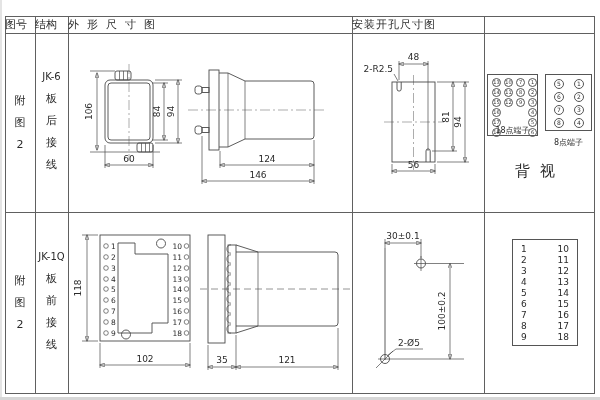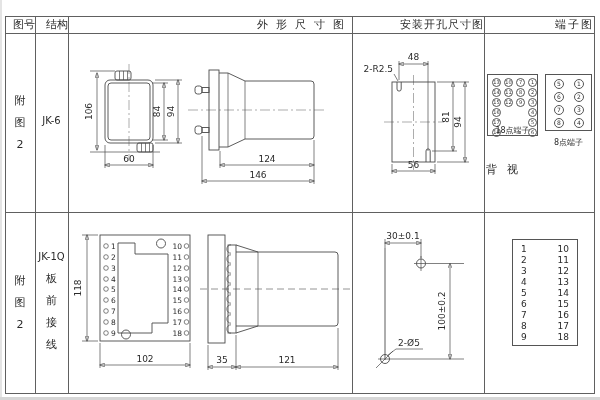--- a/index.html
+++ b/index.html
@@ -1,39 +1,39 @@
 <!DOCTYPE html>
 <html><head>
 <meta charset="utf-8">
 <style>
   html,body{margin:0;padding:0;background:#fff}
   .stage{position:relative;width:600px;height:400px;background:#fff;overflow:hidden;
          font-family:"DejaVu Sans","Liberation Sans",sans-serif;color:#2a2a2a}
   .line{position:absolute;background:#606060}
   .vline{width:1px}
   .hline{height:1px}
-  .hdr{position:absolute;top:18px;height:30px;line-height:14px;font-size:11px;text-align:right;white-space:nowrap}
+  .hdr{position:absolute;top:18px;height:30px;line-height:14px;font-size:11px;text-align:left;white-space:nowrap}
   .unit{position:absolute;top:2px;left:495px;width:96px;font-size:11px;text-align:center}
   .cell{position:absolute;display:flex;align-items:center;justify-content:center;flex-direction:column}
   .vtext{width:13px;line-height:22px;font-size:11px;text-align:center;word-break:break-all}
   .model{font-size:10px;line-height:14px;margin-bottom:4px;white-space:nowrap}
   svg.draw{position:absolute;overflow:visible}
   svg.draw line,svg.draw rect,svg.draw path,svg.draw circle,svg.draw polygon{fill:none;stroke:#4a4a4a;stroke-width:0.9}
   svg.draw .thin{stroke-width:0.7}
   svg.draw .dim{stroke-width:0.7}
   svg.draw .cl{stroke:#8a8a8a;stroke-width:0.7;stroke-dasharray:10 3 2 3}
   svg.draw .dsh{stroke:#7a7a7a;stroke-width:0.8;stroke-dasharray:7 4}
   svg.draw text{fill:#2a2a2a;font-size:9px;stroke:none;font-family:"DejaVu Sans","Liberation Sans",sans-serif}
   svg.draw text.pin{font-size:7.5px}
   .tbox{position:absolute;border:1px solid #555;box-sizing:border-box;background:#fff}
   .pin{position:absolute;width:9px;height:9px;border:0.8px solid #555;border-radius:50%;
        box-sizing:border-box;font-size:5px;line-height:7px;display:flex;align-items:center;justify-content:center;color:#333}
   .pin8{width:10px;height:10px;font-size:6px;line-height:8px}
   .tlabel{position:absolute;font-size:8px;text-align:center;white-space:nowrap}
-  .viewlabel{position:absolute;font-size:11px;letter-spacing:10px;white-space:nowrap}
+  .viewlabel{position:absolute;font-size:15px;text-align:center;letter-spacing:10px;white-space:nowrap}
   .t2box{position:absolute;border:1px solid #555;box-sizing:border-box;display:flex;flex-direction:column;
          justify-content:space-around;padding:3px 0}
   .trow{display:flex;justify-content:space-between;padding:0 8px;font-size:9px;line-height:10px}
   .edge-b{position:absolute;left:0;bottom:0;width:600px;height:3px;background:#d6d6d6}
   .edge-l{position:absolute;left:0;top:0;width:2px;height:400px;background:#e4e4e4}
 </style>
 </head>
 <body>
 
 <div class="stage">
@@ -47,27 +47,27 @@
   <div class="line vline" style="left:35px;top:16px;height:378px"></div>
   <div class="line vline" style="left:68px;top:16px;height:378px"></div>
   <div class="line vline" style="left:352px;top:16px;height:378px"></div>
   <div class="line vline" style="left:484px;top:16px;height:378px"></div>
   <div class="line vline" style="left:594px;top:16px;height:378px"></div>
 
   <div class="hdr" style="left:5px;width:30px">图号</div>
   <div class="hdr" style="left:35px;width:33px">结构</div>
   <div class="hdr" style="left:68px;width:284px;letter-spacing:8px">外形尺寸图</div>
   <div class="hdr" style="left:352px;width:132px;letter-spacing:1px">安装开孔尺寸图</div>
-  <div class="hdr" style="left:484px;width:110px;letter-spacing:2px">端子图</div>
 
   <div class="cell" style="left:5px;top:33px;width:30px;height:179px">
     <div class="vtext">附图2</div>
   </div>
   <div class="cell" style="left:35px;top:33px;width:33px;height:179px">
     <div class="model">JK-6</div>
+    <div class="vtext">板后接线</div>
   </div>
 
   <svg class="draw" style="left:68px;top:33px" width="284" height="179" viewBox="0 0 284 179">
     <defs>
       <marker id="ar1" markerWidth="8" markerHeight="6" refX="7" refY="3" orient="auto-start-reverse">
         <path d="M0,0 L7.5,3 L0,6 Z" fill="#4a4a4a" stroke="none"></path>
       </marker>
     </defs>
     <g>
       <line class="cl" x1="61" y1="31" x2="61" y2="128"></line>

